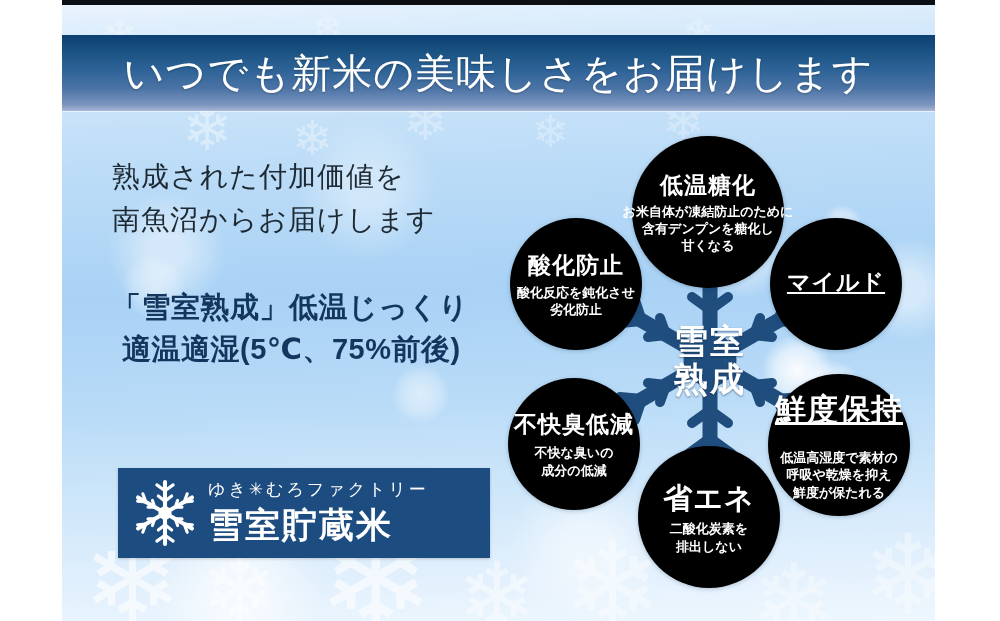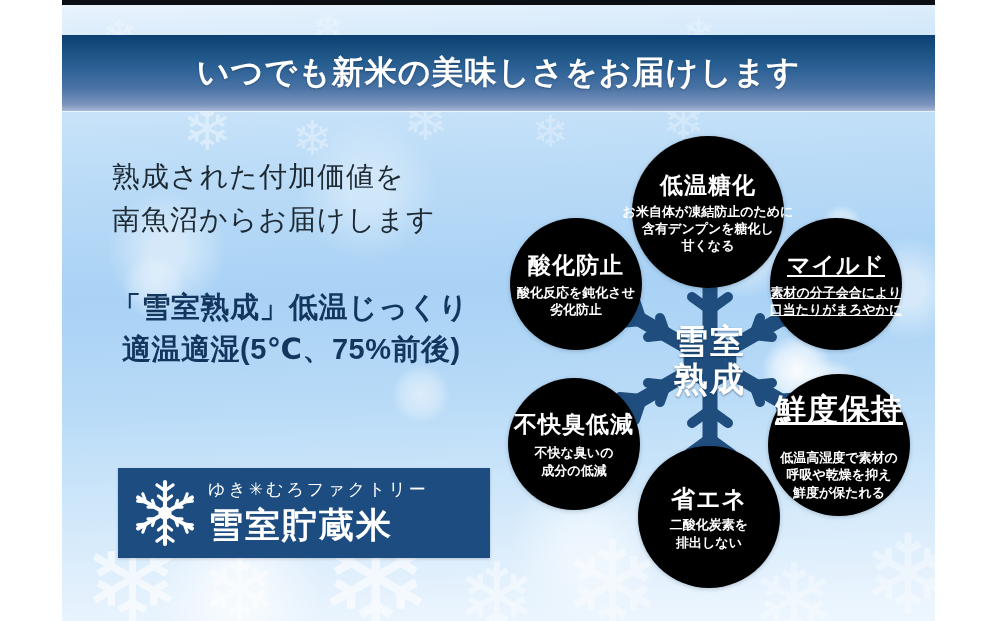--- a/index.html
+++ b/index.html
@@ -49,22 +49,22 @@
   }
   
   .banner{
     position:absolute;left:62px;top:35px;width:873px;height:76px;
     background:linear-gradient(180deg,#0d3f73 0%,#17507f 18%,#2e6397 46%,#4a73a5 70%,#7d95bf 92%,#a9b8d4 100%);
     display:flex;align-items:center;justify-content:center;
     box-shadow:0 1px 0 rgba(255,255,255,.6);
   }
   .banner-text{
     color:#ffffff;
-    font-size:32px;
-    font-weight:bold;
+    font-size:40px;
+    font-weight:normal;
     letter-spacing:1px;
     white-space:nowrap;
     text-shadow:0 1px 2px rgba(0,0,0,.25);
   }
   
   .lead{
     position:absolute;left:112px;top:156px;width:400px;
     color:#1d2a33;
     font-family:"Liberation Serif","DejaVu Serif",serif;
     font-size:28px;
@@ -150,21 +150,21 @@
   #node-mild{  left:290px;top:88px; width:132px;height:132px;text-decoration:underline; }
   #node-mild .n-title{font-size:23px;margin-bottom:3px;}
   #node-mild .n-desc{font-size:13px;}
   #node-shusu{ left:28px;top:248px; width:132px;height:132px; }
   #node-shusu .n-title{font-size:23px;margin-bottom:4px;}
   #node-shusu .n-desc{font-size:13px;}
   #node-sendo{ left:288px;top:244px;width:142px;height:142px; }
   #node-sendo .n-title{font-size:31px;margin-bottom:18px;text-decoration:underline;}
   #node-sendo .n-desc{font-size:13px;}
   #node-shoene{left:158px;top:316px;width:142px;height:142px; }
-  #node-shoene .n-title{font-size:24px;margin-bottom:1px;}
+  #node-shoene .n-title{font-size:29px;margin-bottom:1px;}
   #node-shoene .n-desc{font-size:13px;}
   .n-desc i{font-style:normal;display:block;}
 </style>
 </head>
 <body>
 
 <div id="page">
 
   <div class="top-strip"></div>
 
@@ -325,24 +325,20 @@
     <div class="node" id="node-sanka">
       <div class="n-title">酸化防止</div>
       <div class="n-desc">
         <i>酸化反応を鈍化させ</i>
         <i>劣化防止</i>
       </div>
     </div>
 
     <div class="node" id="node-mild">
       <div class="n-title">マイルド</div>
-      <div class="n-desc">
-        <i>素材の分子会合により</i>
-        <i>口当たりがまろやかに</i>
-      </div>
     </div>
 
     <div class="node" id="node-shusu">
       <div class="n-title">不快臭低減</div>
       <div class="n-desc">
         <i>不快な臭いの</i>
         <i>成分の低減</i>
       </div>
     </div>
 

